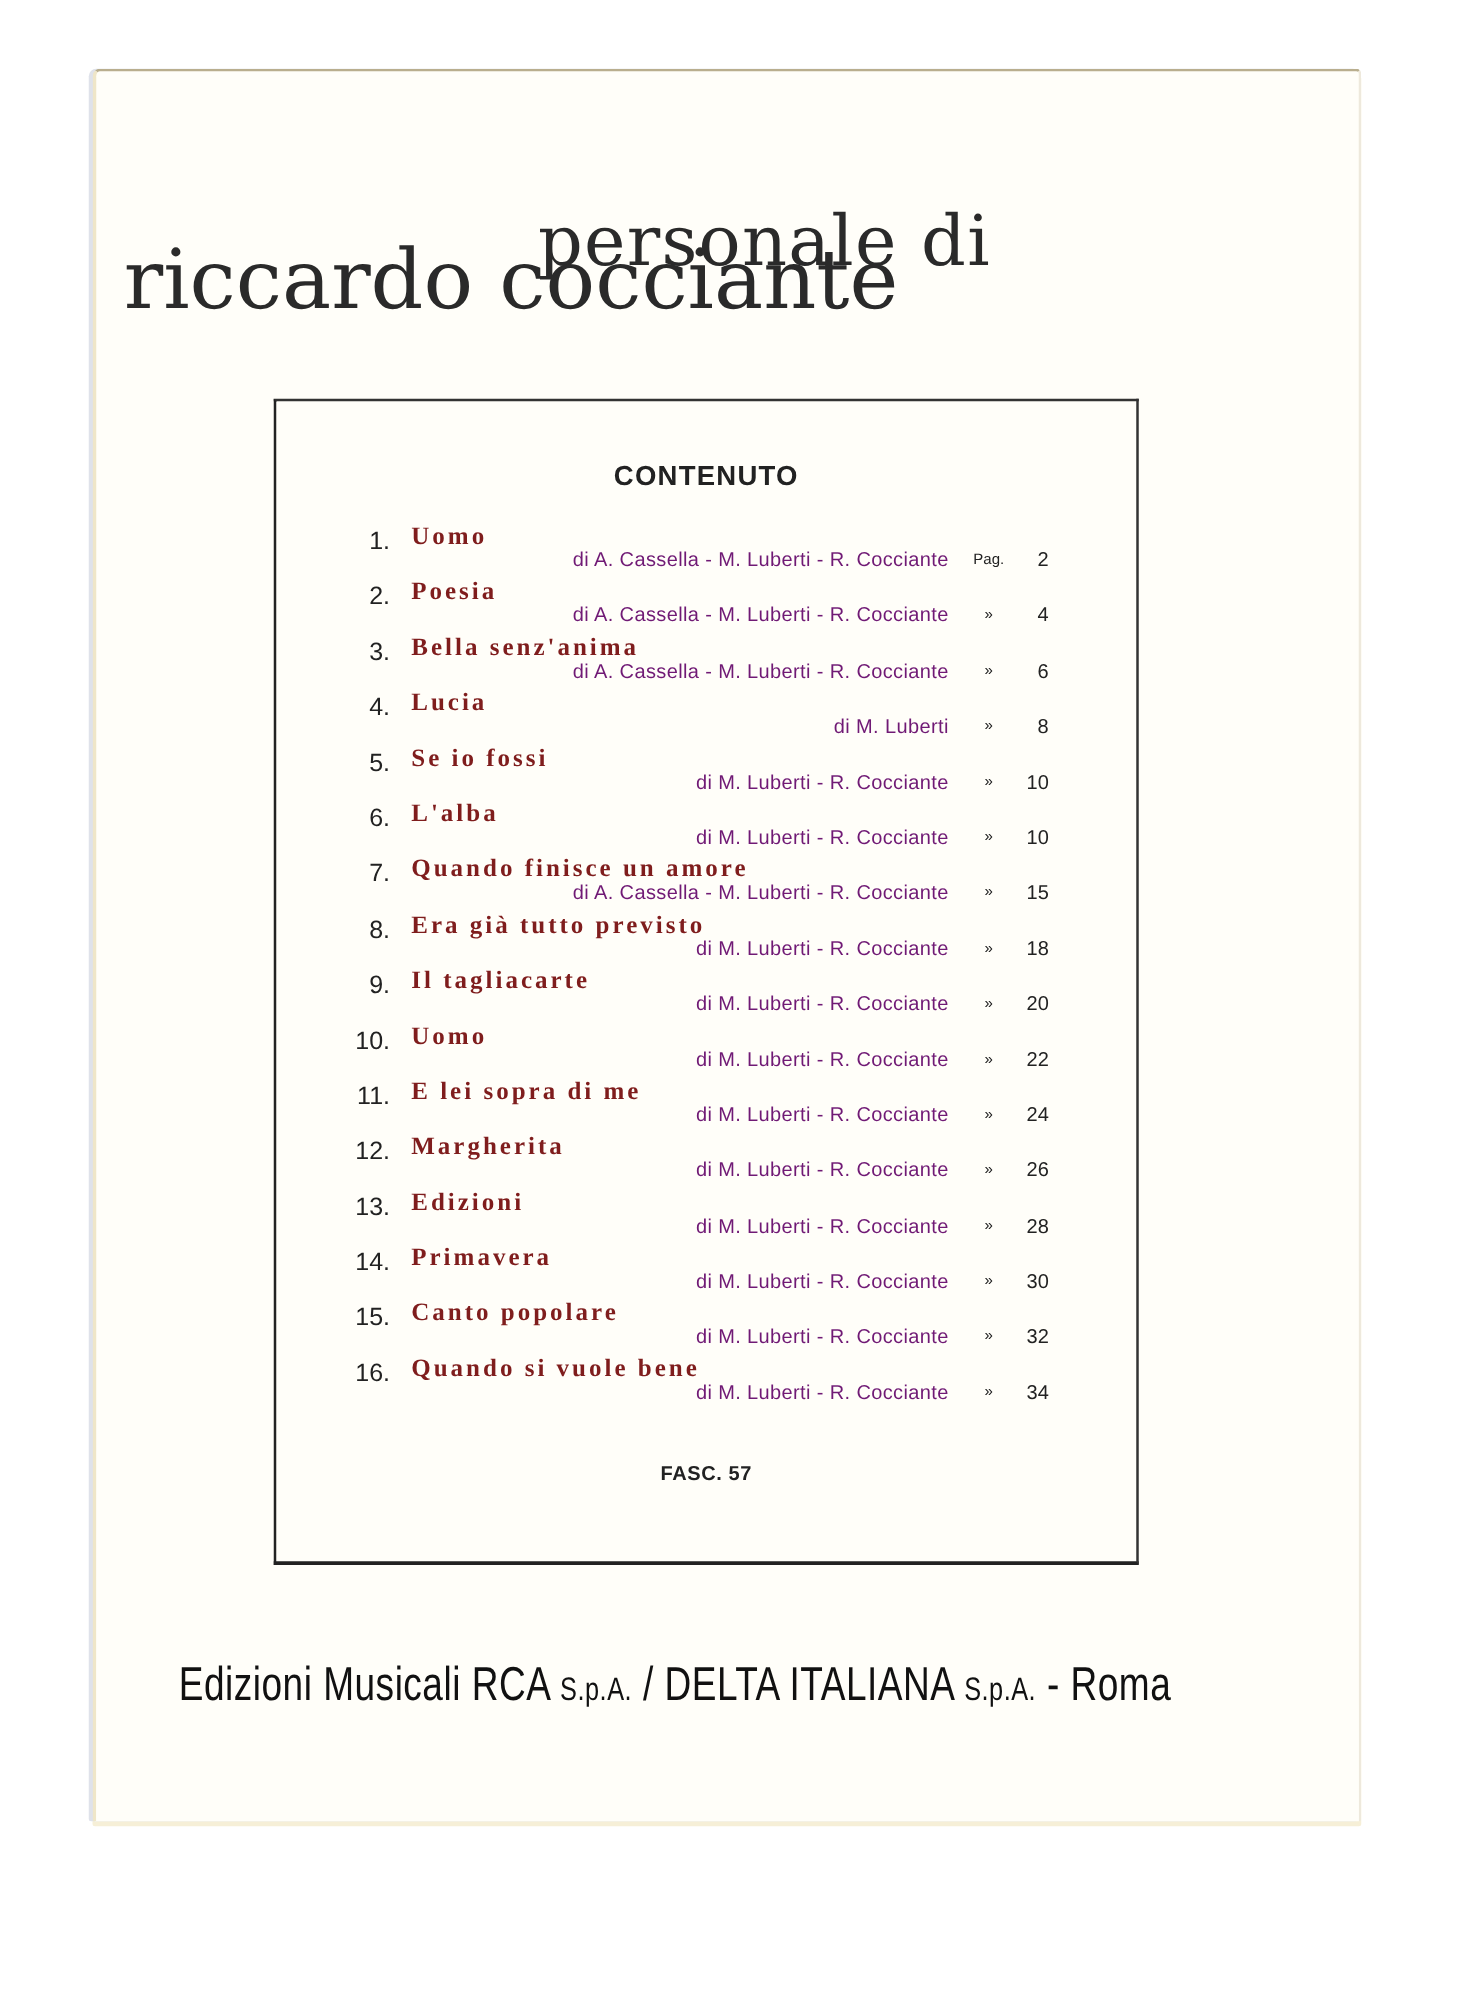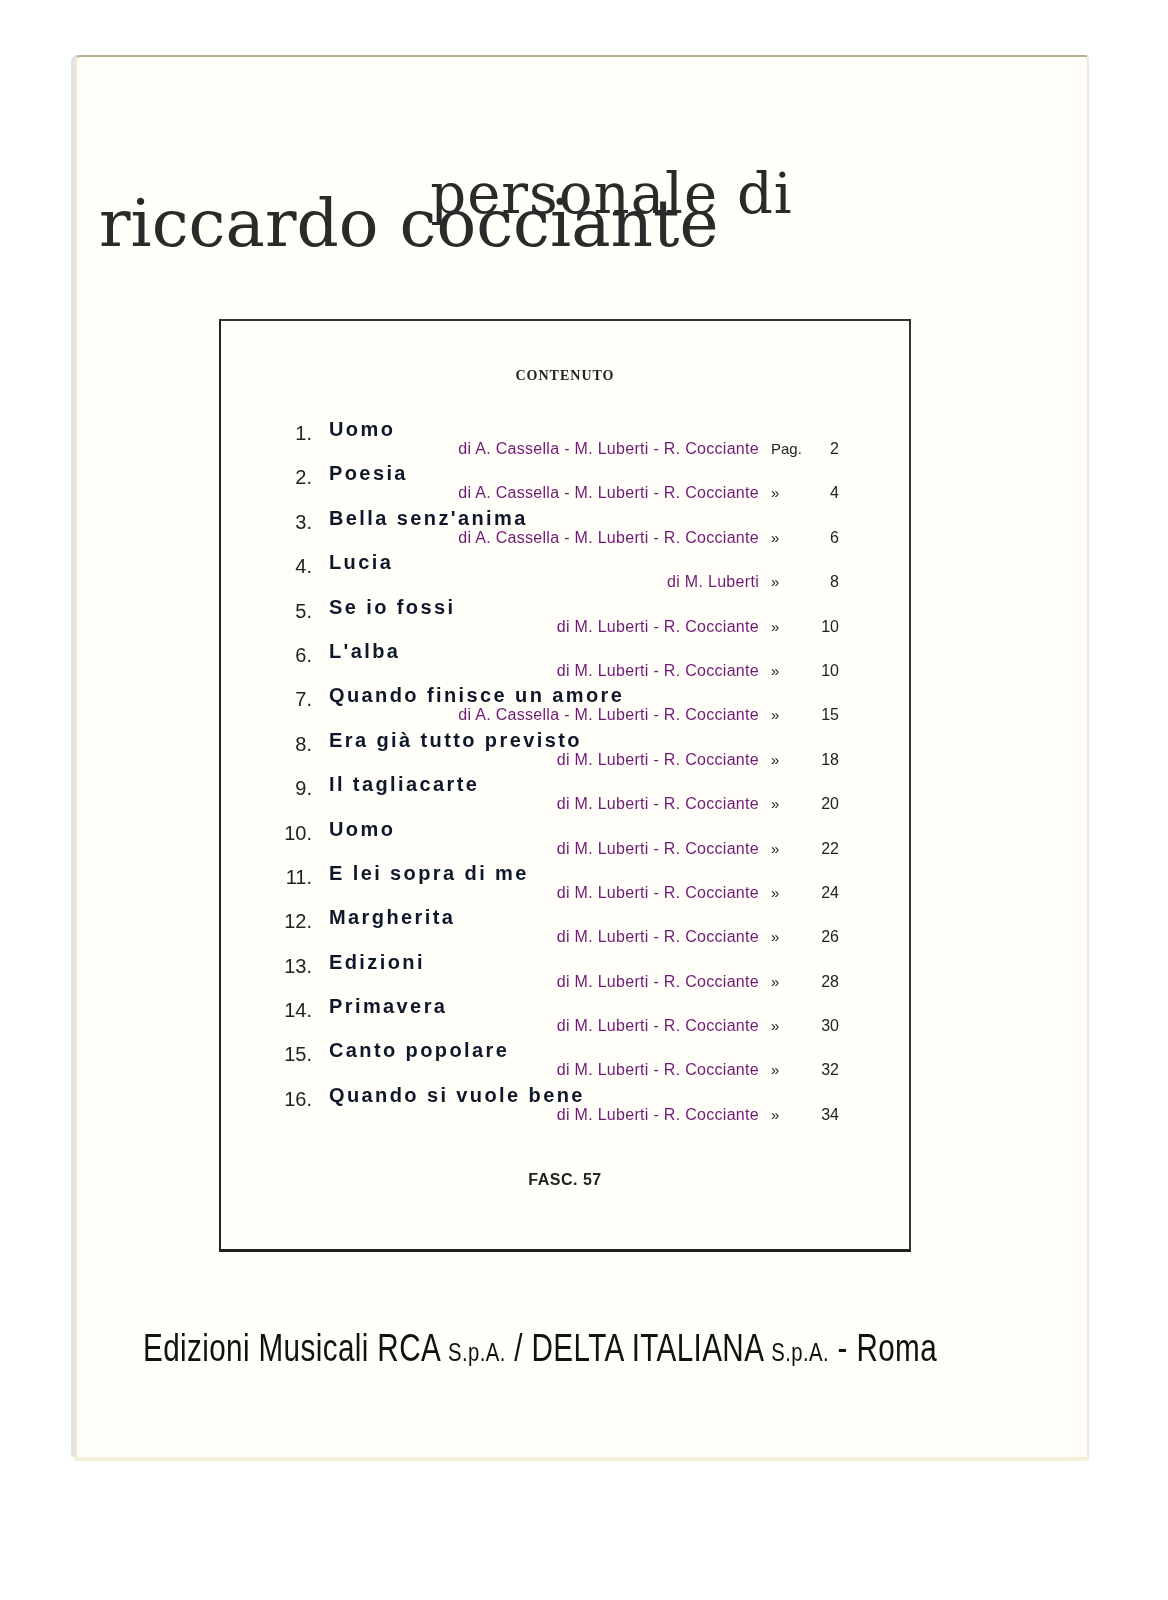--- a/index.html
+++ b/index.html
@@ -23,40 +23,40 @@
     font-family: "DejaVu Serif", serif; font-size: 66px; color: #2a2a2a;
     letter-spacing: 0px;
   }
   .box {
     position: absolute; left: 142px; top: 262px; width: 688px; height: 928px;
     border-left: 2px solid #222; border-right: 2px solid #333;
     border-top: 2px solid #333; border-bottom: 3px solid #222;
   }
   .contents-title {
     position: absolute; left: 0; right: 0; top: 47px; text-align: center;
-    font-family: Liberation Serif, serif; font-weight: bold; font-size: 14px;
+    font-family: Liberation Sans, sans-serif; font-weight: bold; font-size: 22px;
     letter-spacing: 1px; color: #222;
   }
   .toc { position: absolute; left: 0; top: 97px; width: 100%; }
   .entry { position: relative; height: 44.4px; }
   .num {
     position: absolute; right: 597px; top: 4px; font-family: "Liberation Sans", sans-serif;
     font-size: 20px; color: #222;
   }
   .song {
-    position: absolute; left: 108px; top: 0px; font-family: Liberation Sans, sans-serif;
-    font-weight: bold; font-size: 20px; letter-spacing: 2.4px; color: #0f172a;
+    position: absolute; left: 108px; top: 0px; font-family: Liberation Serif, serif;
+    font-weight: bold; font-size: 20px; letter-spacing: 2.4px; color: #7f1d1d;
   }
   .authors {
     position: absolute; right: 150px; top: 22px; font-family: "Liberation Sans", sans-serif;
     font-size: 16px; color: #701a75; letter-spacing: 0.3px;
   }
   .pref {
-    position: absolute; right: 98px; top: 22px; width: 40px; 
-    font-family: "Liberation Sans", sans-serif; font-size: 15px; color: #222; margin-left: 11px;
+    position: absolute; right: 98px; top: 22px; width: 40px; text-align: center;
+    font-family: "Liberation Sans", sans-serif; font-size: 12px; color: #222; margin-left: 11px;
   }
   .page-num {
     position: absolute; right: 70px; top: 22px; width: 24px; text-align: right;
     font-family: "Liberation Sans", sans-serif; font-size: 16px; color: #222;
   }
   .fasc {
     position: absolute; left: 0; right: 0; top: 850px; text-align: center;
     font-family: "Liberation Sans", sans-serif; font-weight: bold; font-size: 16px;
     letter-spacing: 0.5px; color: #222;
   }

